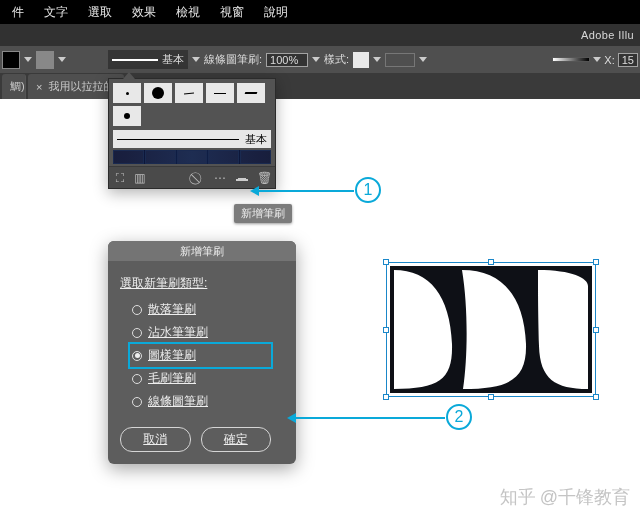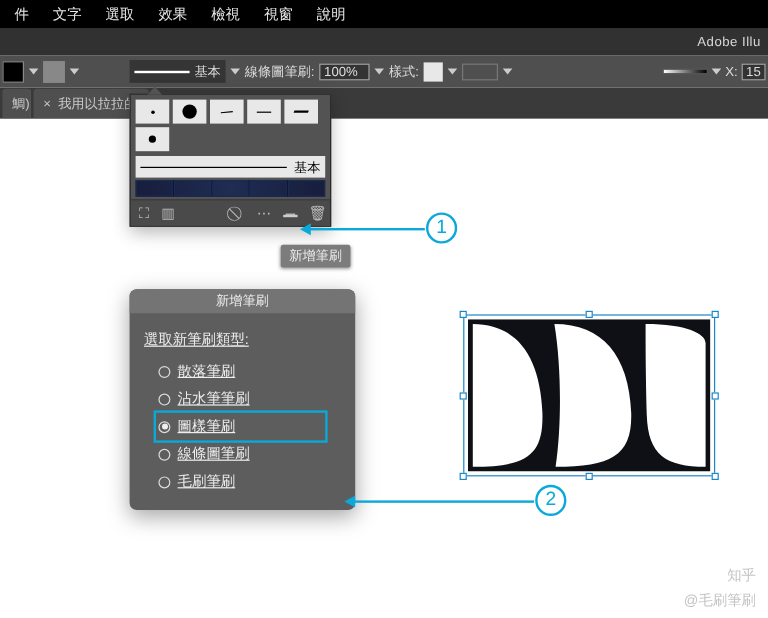--- a/index.html
+++ b/index.html
@@ -68,21 +68,21 @@
   
   .sel-wrap { position:absolute; top:262px; left:386px; width:210px; height:135px;}
   .sel-box { position:absolute; inset:0; border:1px solid #1a87c9;}
   .handle { position:absolute; width:6px; height:6px; background:#fff; border:1px solid #1a87c9;}
   .h-tl{top:-3px;left:-3px;} .h-tm{top:-3px;left:calc(50% - 3px);} .h-tr{top:-3px;right:-3px;}
   .h-ml{top:calc(50% - 3px);left:-3px;} .h-mr{top:calc(50% - 3px);right:-3px;}
   .h-bl{bottom:-3px;left:-3px;} .h-bm{bottom:-3px;left:calc(50% - 3px);} .h-br{bottom:-3px;right:-3px;}
   .shape-svg{position:absolute; inset:4px;}
   
   
-  .wm { position:absolute; bottom:6px; right:10px; color:#c4c4c4; font-size:12px; display:flex; align-items:flex-end; gap:4px;flex-direction:column;}
+  .wm { position:absolute; bottom:6px; right:10px; color:#c4c4c4; font-size:18px; display:flex; align-items:flex-start; gap:4px;}
 </style>
 </head>
 <body>
 
 <div class="menubar">
   <span>件</span>
   <span>文字</span>
   <span>選取</span>
   <span>效果</span>
   <span>檢視</span>
@@ -195,26 +195,30 @@
       <div class="radio-row">
           <span class="radio"></span>
           <span>沾水筆筆刷</span>
         </div>
       <div class="radio-row hl">
           <span class="radio sel"></span>
           <span>圖樣筆刷</span>
         </div>
       <div class="radio-row">
           <span class="radio"></span>
+          <span>毛刷筆刷</span>
+        </div>
+      <div class="radio-row">
+          <span class="radio"></span>
           <span>線條圖筆刷</span>
         </div>
-      <div class="radio-row">
-          <span class="radio"></span>
-          <span>毛刷筆刷</span>
-        </div>
+    </div>
+    <div class="dlg-btns">
+      <div class="dlg-btn">取消</div>
+      <div class="dlg-btn">確定</div>
     </div>
   </div>
 </div>
 
 <div class="call-arrow" style="top:186px; left:250px;"></div>
 <div class="call-line" style="top:190px; left:258px; width:96px;"></div>
 <div class="call-circ" style="top:177px; left:355px;">1</div>
 
 <div class="call-arrow" style="top:413px; left:287px;"></div>
 <div class="call-line" style="top:417px; left:295px; width:150px;"></div>
@@ -233,14 +237,14 @@
   <div class="handle h-tr"></div>
   <div class="handle h-ml"></div>
   <div class="handle h-mr"></div>
   <div class="handle h-bl"></div>
   <div class="handle h-bm"></div>
   <div class="handle h-br"></div>
 </div>
 
 <div class="wm">
   <span>知乎</span>
-  <span>@毛刷筆刷</span>
+  <span>@千锋教育</span>
 </div>
 
 </body></html>

